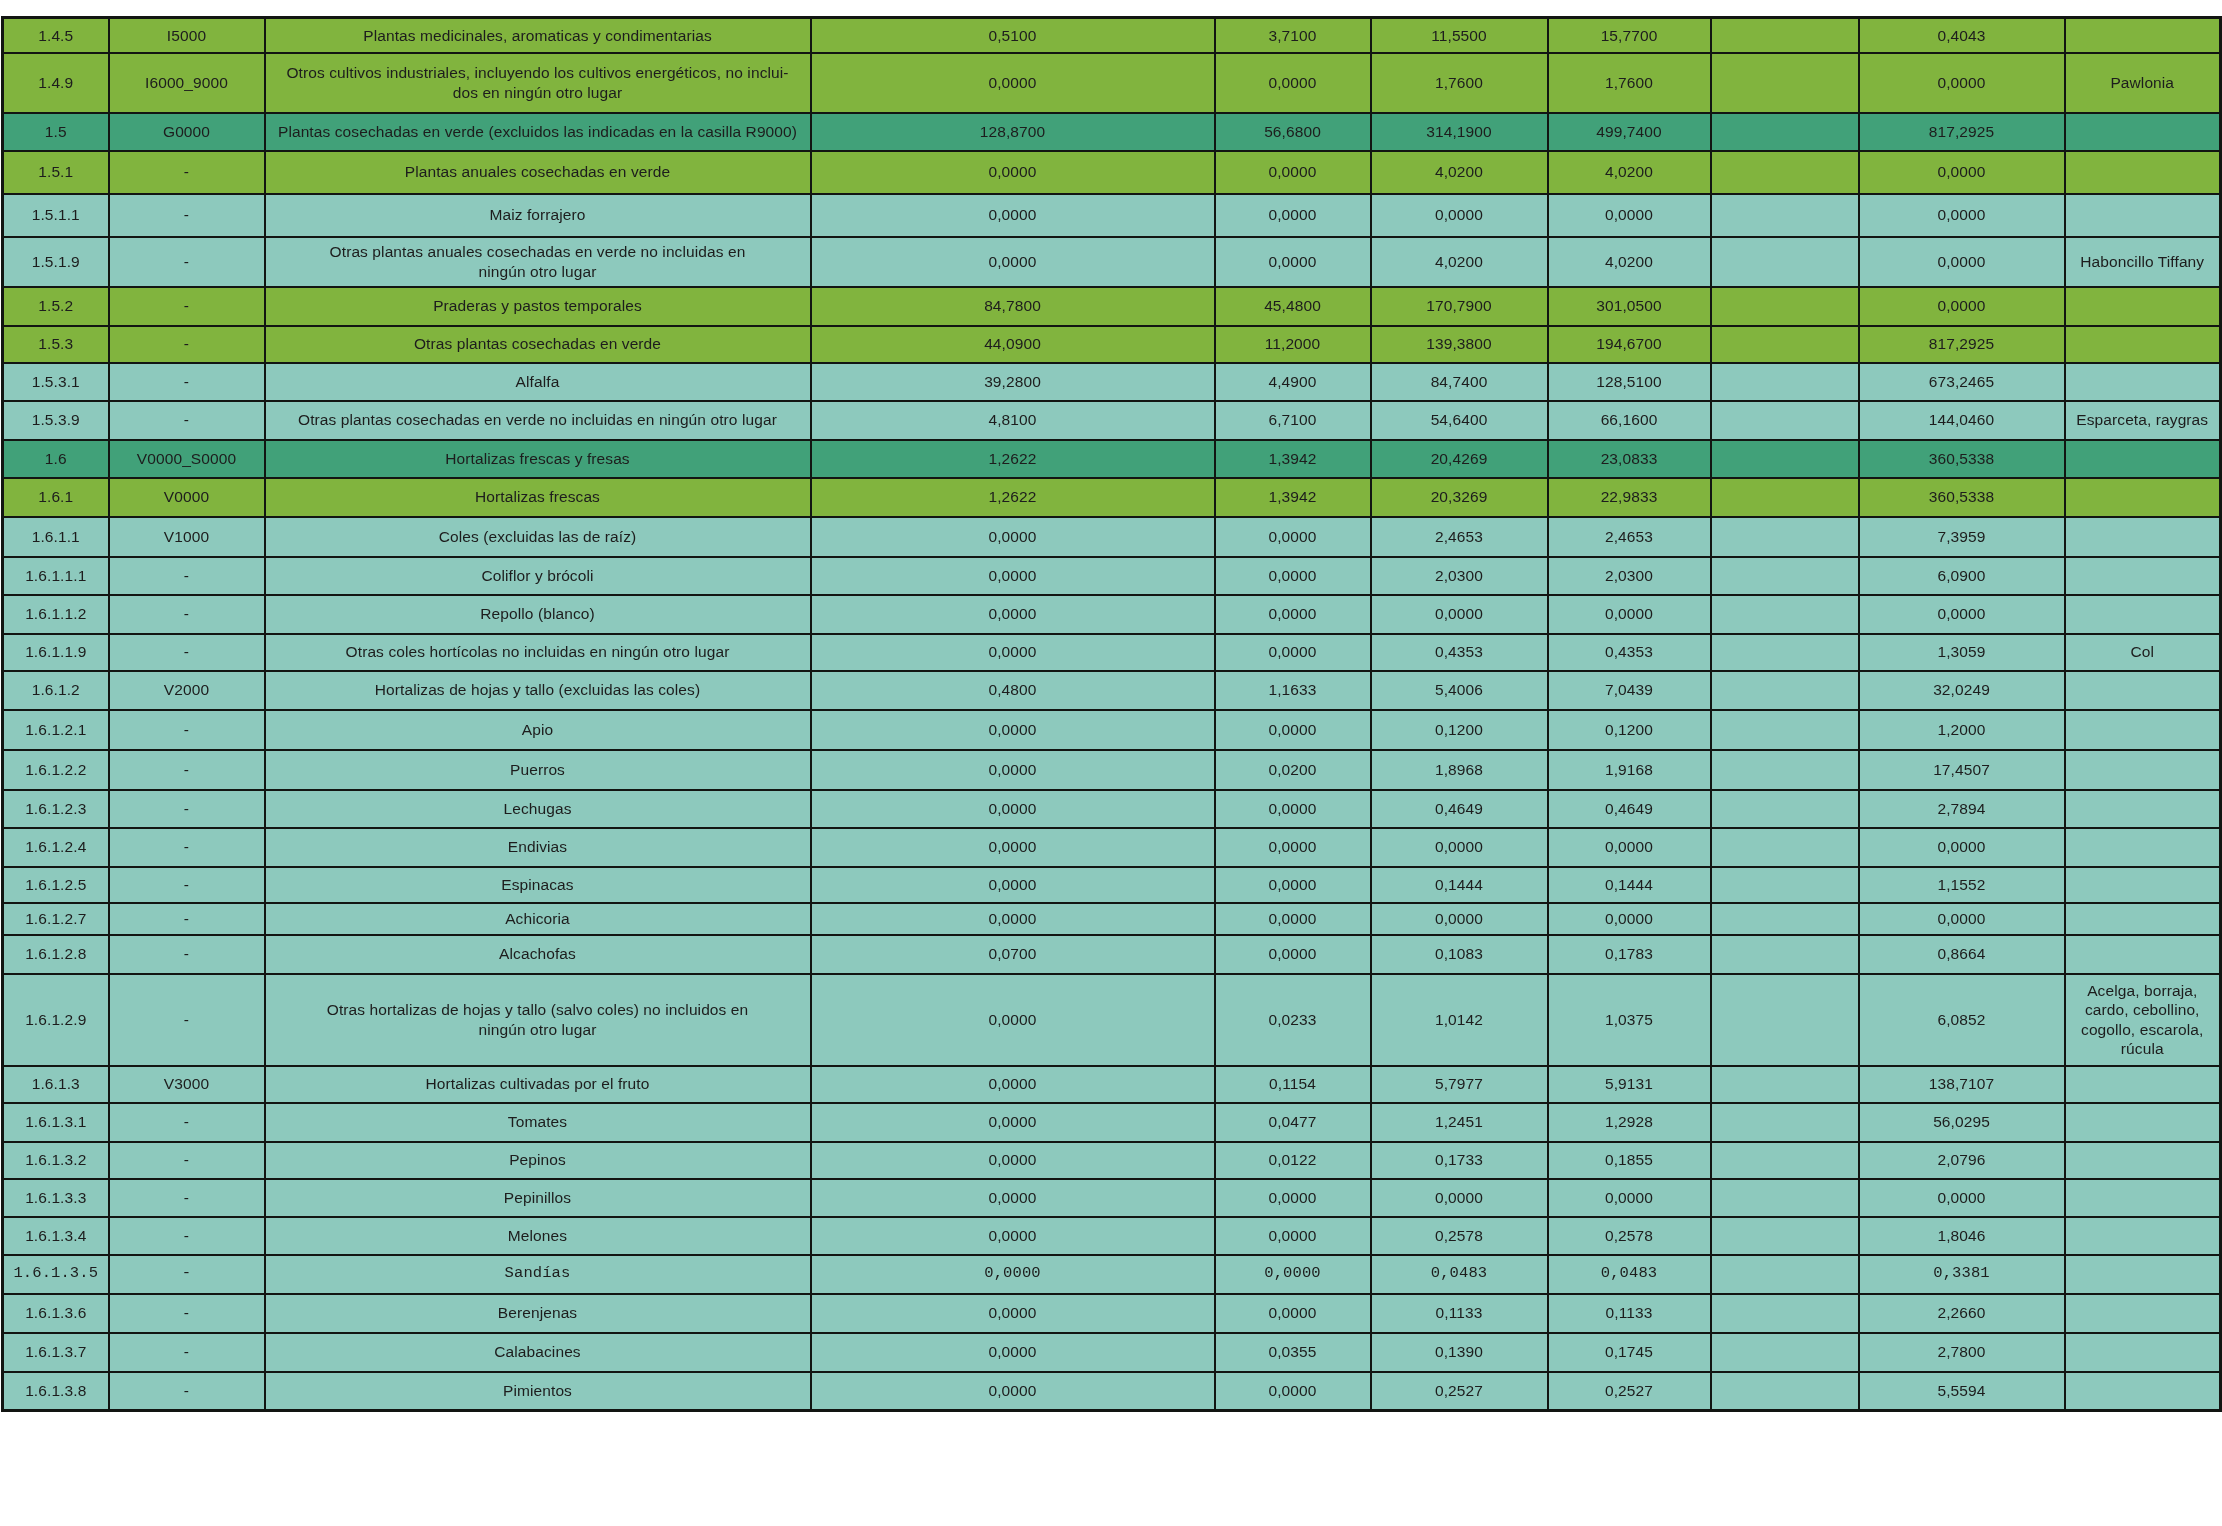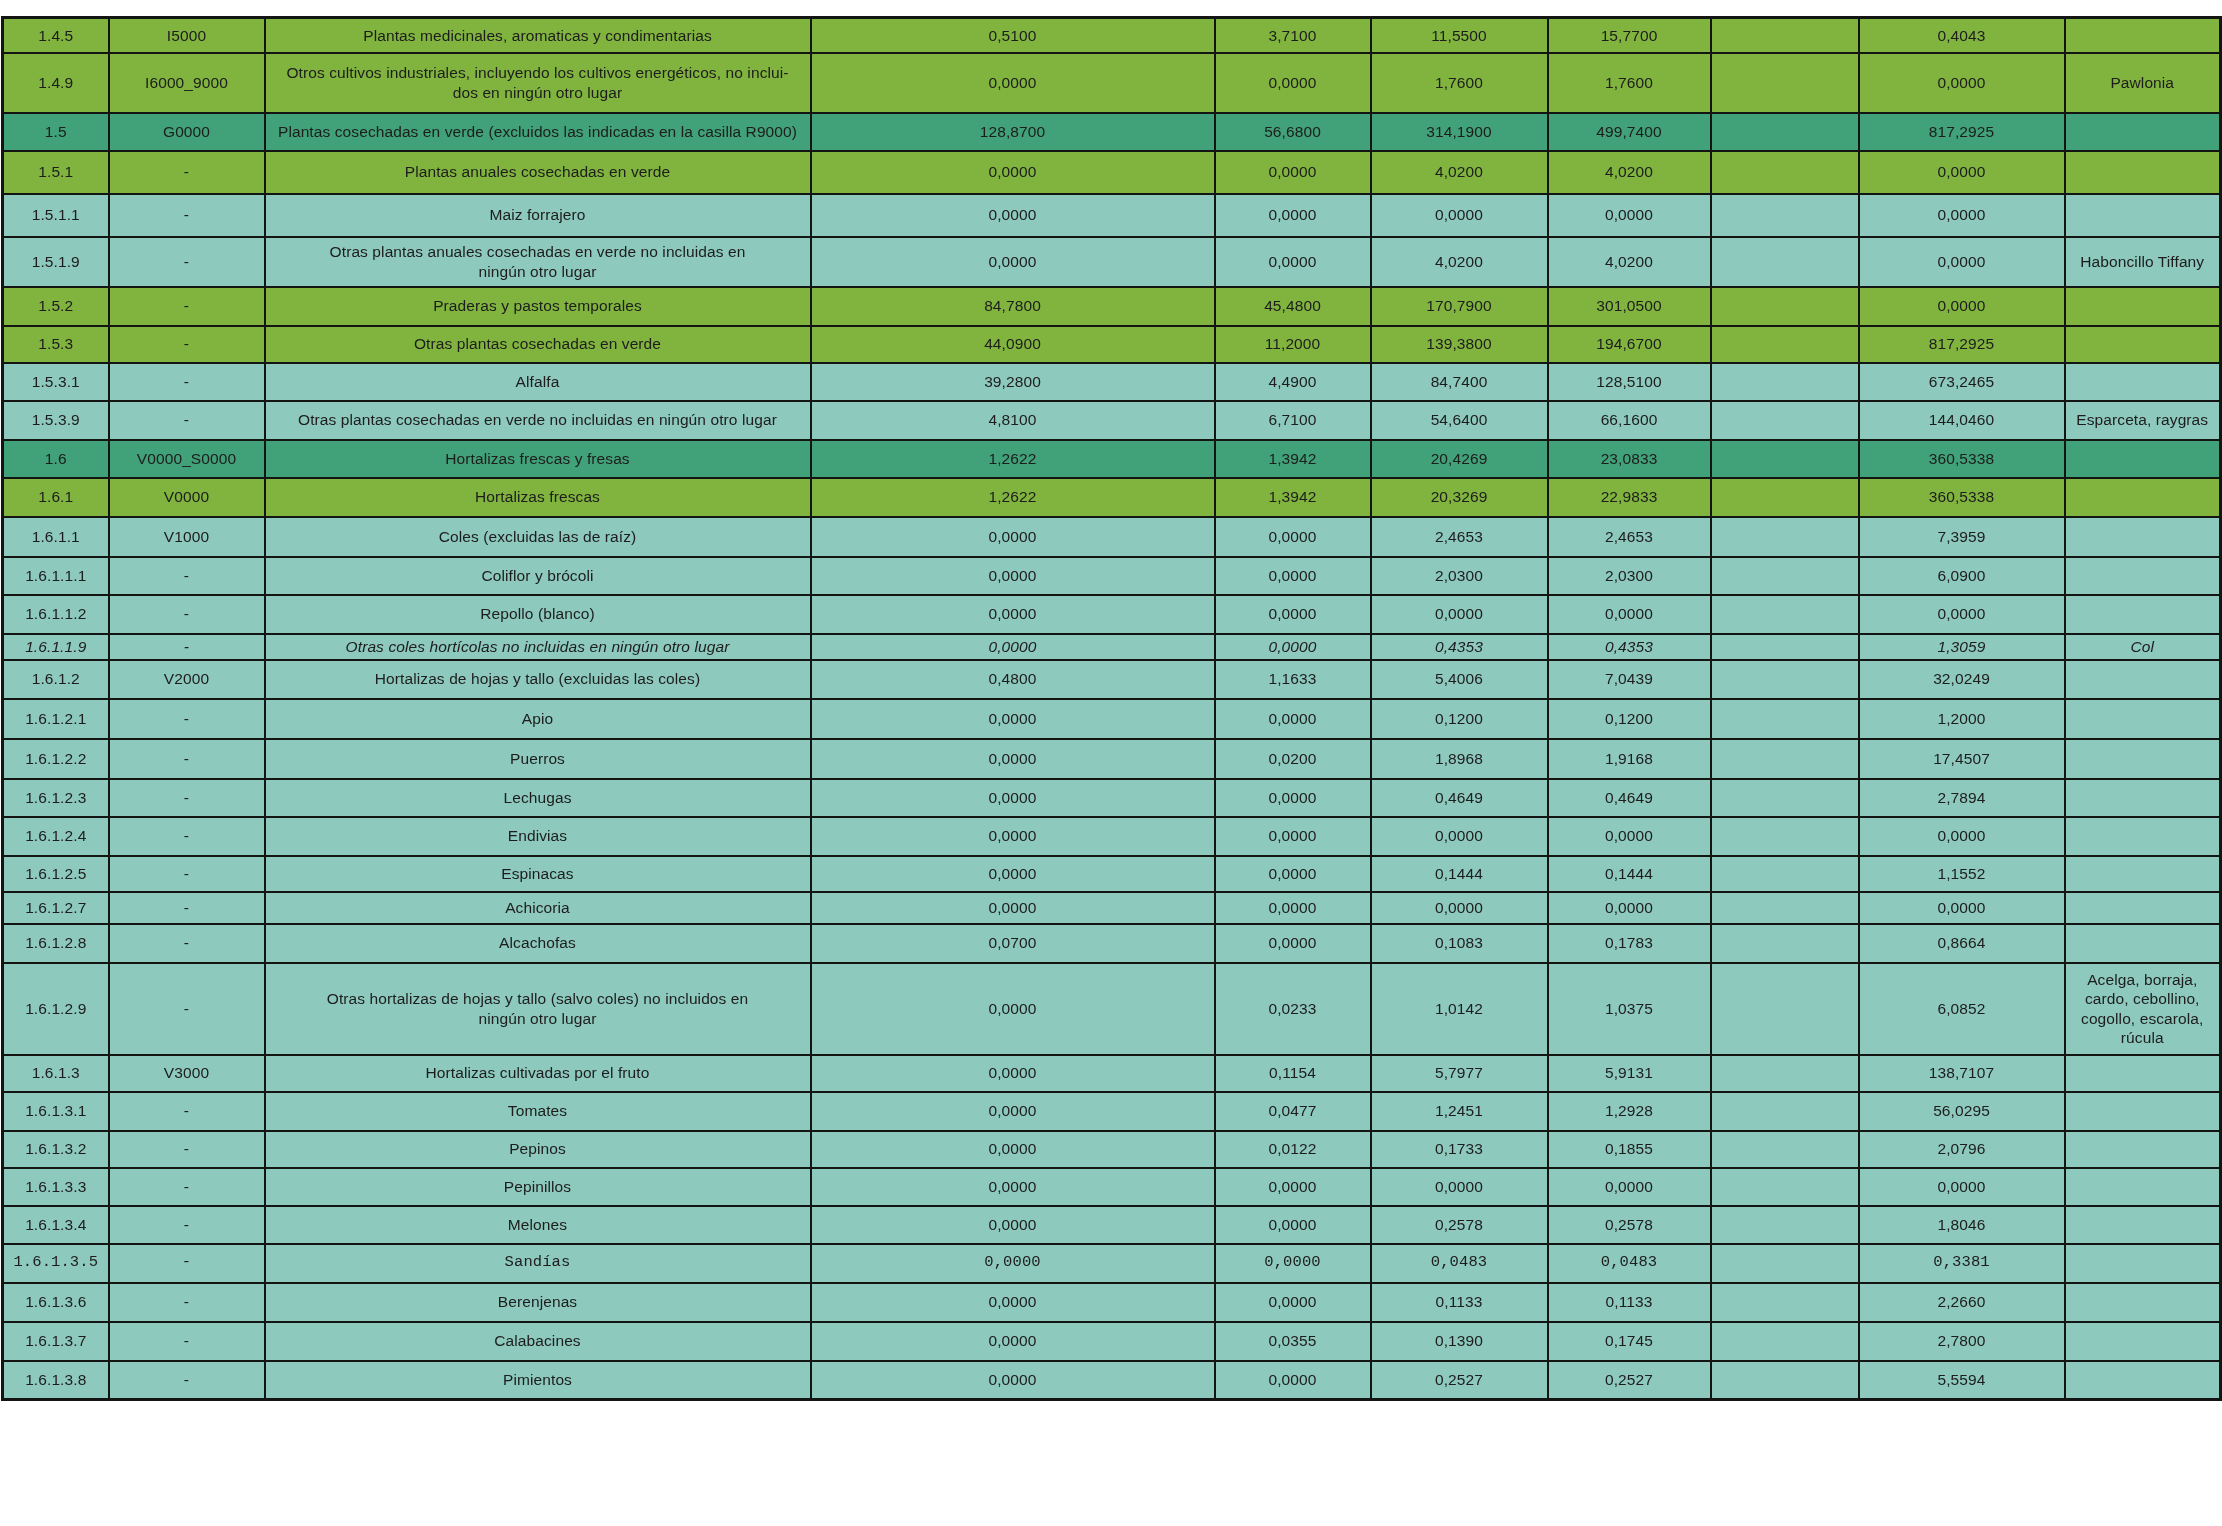--- a/index.html
+++ b/index.html
@@ -238,21 +238,21 @@
           <td class="c-code2">-</td>
           <td class="c-desc">Repollo (blanco)</td>
           <td class="c-v1">0,0000</td>
           <td class="c-v2">0,0000</td>
           <td class="c-v3">0,0000</td>
           <td class="c-v4">0,0000</td>
           <td class="c-blank"></td>
           <td class="c-v5">0,0000</td>
           <td class="c-note"></td>
         </tr>
-        <tr class="seafoam" style="height: 26px; font-style: italic;">
+        <tr class="seafoam" style="height: 37px;">
           <td class="c-code">1.6.1.1.9</td>
           <td class="c-code2">-</td>
           <td class="c-desc">Otras coles hortícolas no incluidas en ningún otro lugar</td>
           <td class="c-v1">0,0000</td>
           <td class="c-v2">0,0000</td>
           <td class="c-v3">0,4353</td>
           <td class="c-v4">0,4353</td>
           <td class="c-blank"></td>
           <td class="c-v5">1,3059</td>
           <td class="c-note">Col</td>

